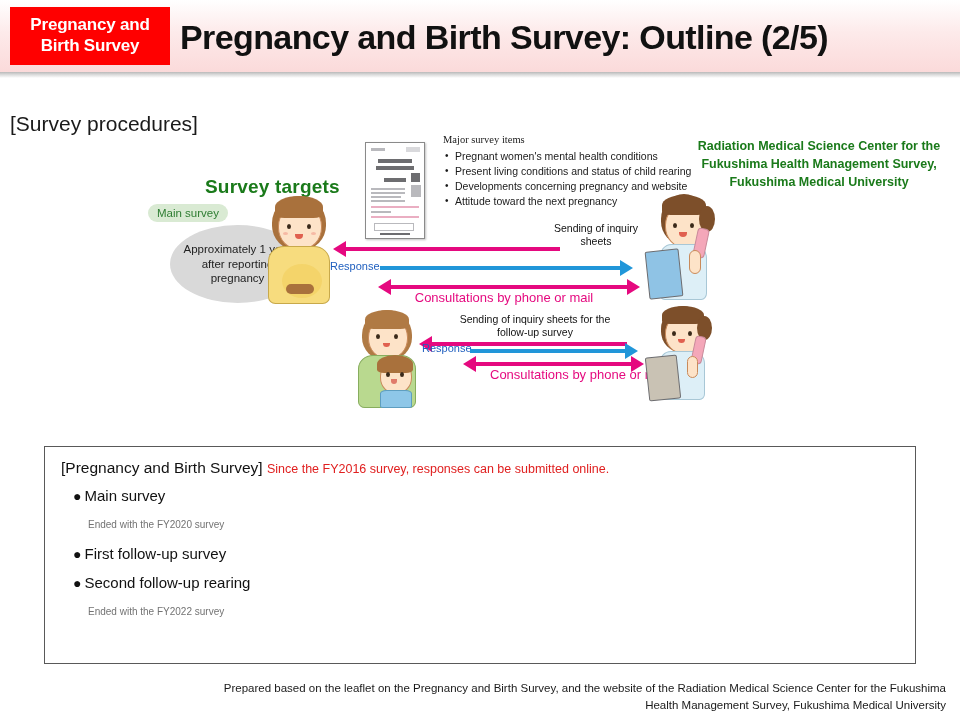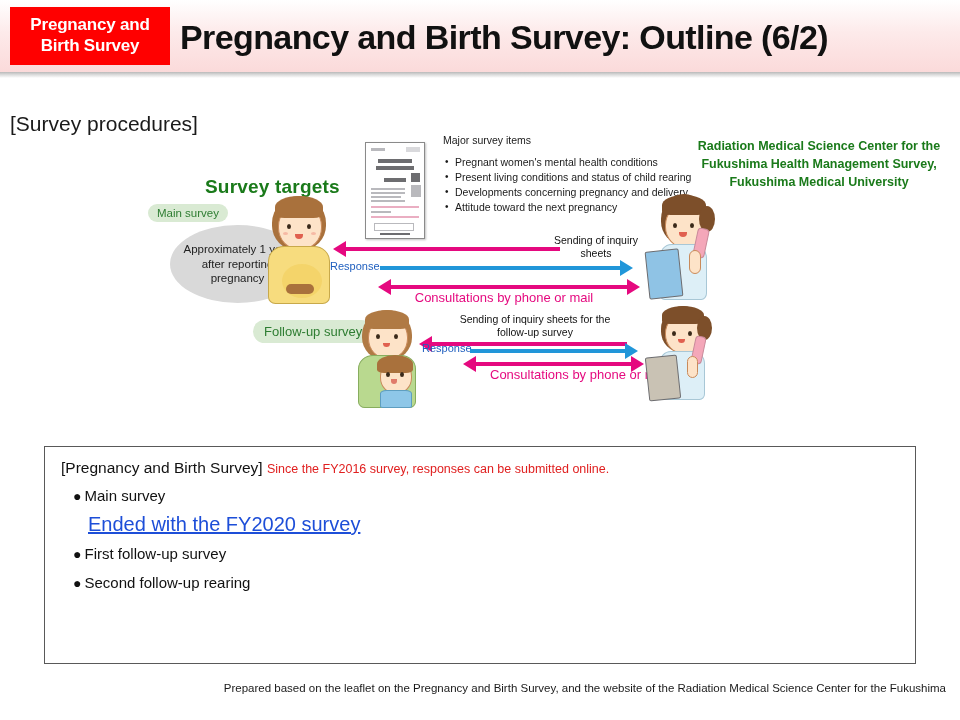--- a/index.html
+++ b/index.html
@@ -64,21 +64,21 @@
     background:#d9d9d9;border-radius:50%;
     display:flex;align-items:center;justify-content:center;text-align:center;
     font-size:11.5px;line-height:1.3;color:#222;padding:0 6px;box-sizing:border-box;
   }
 
   
   #survey-items{
     position:absolute;left:443px;top:3px;width:262px;
     font-size:10.5px;line-height:1.42;color:#1a1a1a;
   }
-  #survey-items .hdr{margin-bottom:7px;}
+  #survey-items .hdr{margin-bottom:1px;font-family:Liberation Serif, serif;}
   #survey-items ul{margin:0;padding-left:11px;list-style:none;}
   #survey-items li{position:relative;padding-left:1px;}
   #survey-items li:before{
     content:"\2022";position:absolute;left:-9px;top:0;font-size:10px;
   }
 
   
   #institution{
     position:absolute;left:690px;top:7px;width:258px;
     text-align:center;font-size:12.5px;font-weight:bold;line-height:1.45;
@@ -119,21 +119,21 @@
   
   #info-box{
     position:absolute;left:44px;top:446px;width:872px;height:218px;
     border:1px solid #595959;background:#ffffff;box-sizing:border-box;
     padding:12px 16px;
   }
   #info-title{font-size:15.5px;color:#111;margin-bottom:4px;}
   #info-title .red{color:#e02020;font-size:12.5px;}
   .bullet-row{display:flex;align-items:center;font-size:15px;color:#111;height:29px;}
   .bullet-row .dot{font-size:14px;margin-right:3px;line-height:1;}
-  .sub-row{font-size:20px;color:#1d4ed8;height:29px;display:flex;align-items:center;padding-left:27px;text-decoration:underline;}
+  .sub-row{font-size:10px;color:#737373;height:29px;display:flex;align-items:center;padding-left:27px;}
   .bullet-row{padding-left:12px;}
 
   
   #footer{
     position:absolute;left:0;top:680px;width:946px;
     text-align:right;font-size:11.5px;line-height:1.5;color:#1a1a1a;
   }
 
   
   .person{position:absolute;}
@@ -152,21 +152,21 @@
 <body>
 
 <div id="header"></div>
 <div id="header-shadow"></div>
 
 <div id="header-badge">
   <span>Pregnancy and</span>
   <span>Birth Survey</span>
 </div>
 
-<div id="header-title">Pregnancy and Birth Survey: Outline (6/2)</div>
+<div id="header-title">Pregnancy and Birth Survey: Outline (2/5)</div>
 
 <div id="section-label">[Survey procedures]</div>
 
 <div id="diagram">
 
   <div class="survey-targets-title">Survey targets</div>
 
   <div class="tag" id="tag-main">Main survey</div>
   <div id="ellipse-main">Approximately 1 year after reporting pregnancy</div>
 
@@ -179,32 +179,31 @@
     <div class="cheek" style="left:23px;top:40px;"></div>
     <div class="cheek" style="left:51px;top:40px;"></div>
     <div class="mouth" style="left:35px;top:42px;width:8px;height:5px;"></div>
     <div class="p-body" style="left:8px;top:54px;width:62px;height:58px;background:#f7dc7e;border:1.5px solid #c8a94a;box-sizing:border-box;"></div>
     <div style="position:absolute;left:22px;top:72px;width:40px;height:34px;border-radius:50%;background:#f4d46a;"></div>
     <div class="arm" style="left:26px;top:92px;width:28px;height:10px;background:#a9713c;"></div>
   </div>
 
   <div class="arrow-line pink" style="left:346px;top:117px;width:214px;"></div>
   <div class="head left pink" style="left:333px;top:111px;"></div>
-  <div class="lbl black" style="left:548px;top:104px;width:96px;white-space:normal;">Sending of inquiry sheets</div>
+  <div class="lbl black" style="left:548px;top:92px;width:96px;white-space:normal;">Sending of inquiry sheets</div>
 
   <div class="lbl blue" style="left:330px;top:130px;">Response</div>
   <div class="arrow-line blue" style="left:380px;top:136px;width:240px;"></div>
   <div class="head right blue" style="left:620px;top:130px;"></div>
 
   <div class="head left pink" style="left:378px;top:149px;"></div>
   <div class="arrow-line pink" style="left:391px;top:155px;width:236px;"></div>
   <div class="head right pink" style="left:627px;top:149px;"></div>
   <div class="lbl pinktxt" style="left:404px;top:160px;width:200px;">Consultations by phone or mail</div>
 
-  <div class="tag" id="tag-followup">Follow-up survey</div>
 
   <div class="person" style="left:350px;top:178px;width:80px;height:100px;">
     <div class="p-hair-back" style="left:12px;top:2px;width:50px;height:50px;background:#b07a44;"></div>
     <div class="p-face" style="left:18px;top:9px;width:38px;height:40px;"></div>
     <div class="p-hairtop" style="left:15px;top:2px;width:44px;height:19px;background:#b07a44;"></div>
     <div class="eye" style="left:26px;top:26px;"></div>
     <div class="eye" style="left:44px;top:26px;"></div>
     <div class="mouth" style="left:33px;top:35px;width:7px;height:4px;"></div>
     <div class="p-body" style="left:8px;top:47px;width:58px;height:53px;background:#b9d98f;border:1.5px solid #87ad5e;box-sizing:border-box;"></div>
     <div class="p-face" style="left:30px;top:52px;width:30px;height:32px;"></div>
@@ -245,21 +244,21 @@
     <div class="fl pink" style="left:5px;top:73px;width:48px;height:2px;"></div>
     <div class="fl" style="left:8px;top:80px;width:40px;height:8px;background:#ffffff;border:1px solid #b9b9bd;box-sizing:border-box;"></div>
     <div class="fl dark" style="left:14px;top:90px;width:30px;height:2px;"></div>
   </div>
 
   <div id="survey-items">
     <div class="hdr">Major survey items</div>
     <ul>
       <li>Pregnant women's mental health conditions</li>
       <li>Present living conditions and status of child rearing</li>
-      <li>Developments concerning pregnancy and delivery</li>
+      <li>Developments concerning pregnancy and website</li>
       <li>Attitude toward the next pregnancy</li>
     </ul>
   </div>
 
   <div id="institution">Radiation Medical Science Center for the Fukushima Health Management Survey, Fukushima Medical University</div>
 
   <div class="person" style="left:645px;top:62px;width:82px;height:108px;">
     <div class="p-hair-back" style="left:16px;top:2px;width:46px;height:50px;background:#7d4f2a;"></div>
     <div class="p-face" style="left:20px;top:12px;width:38px;height:42px;"></div>
     <div class="p-hairtop" style="left:17px;top:3px;width:44px;height:20px;background:#7d4f2a;"></div>
@@ -307,17 +306,19 @@
 
   <div class="bullet-row">
     <span class="dot">●</span>
     <span>First follow-up survey</span>
   </div>
 
   <div class="bullet-row">
     <span class="dot">●</span>
     <span>Second follow-up rearing</span>
   </div>
+  <div class="sub-row">Ended with the FY2022 survey</div>
 </div>
 
 <div id="footer">
   <div>Prepared based on the leaflet on the Pregnancy and Birth Survey, and the website of the Radiation Medical Science Center for the Fukushima</div>
+  <div>Health Management Survey, Fukushima Medical University</div>
 </div>
 
 </body></html>

